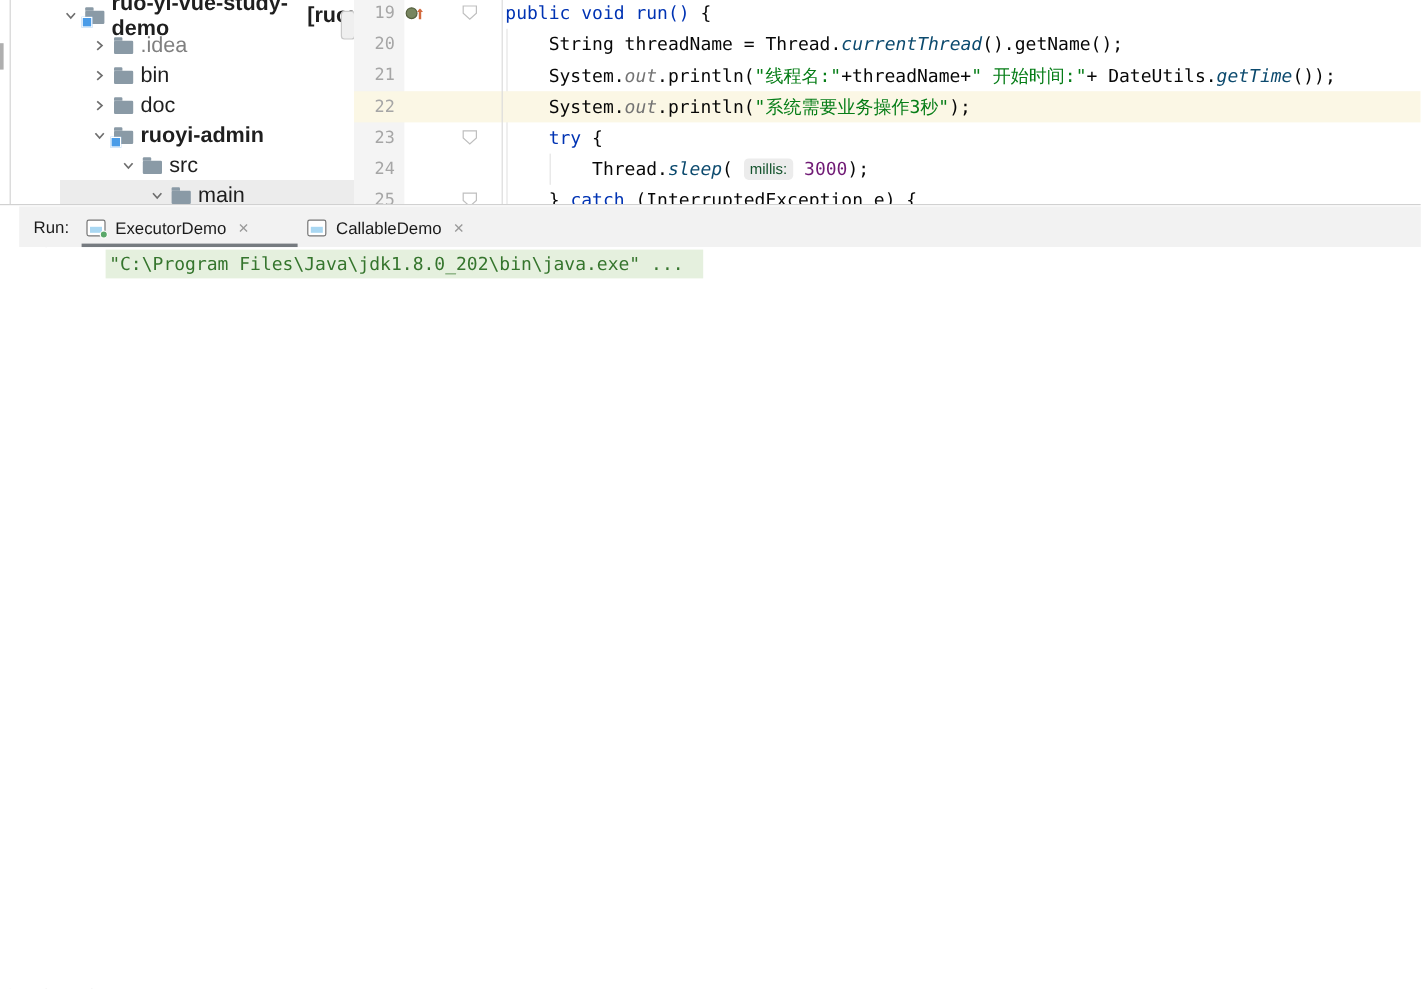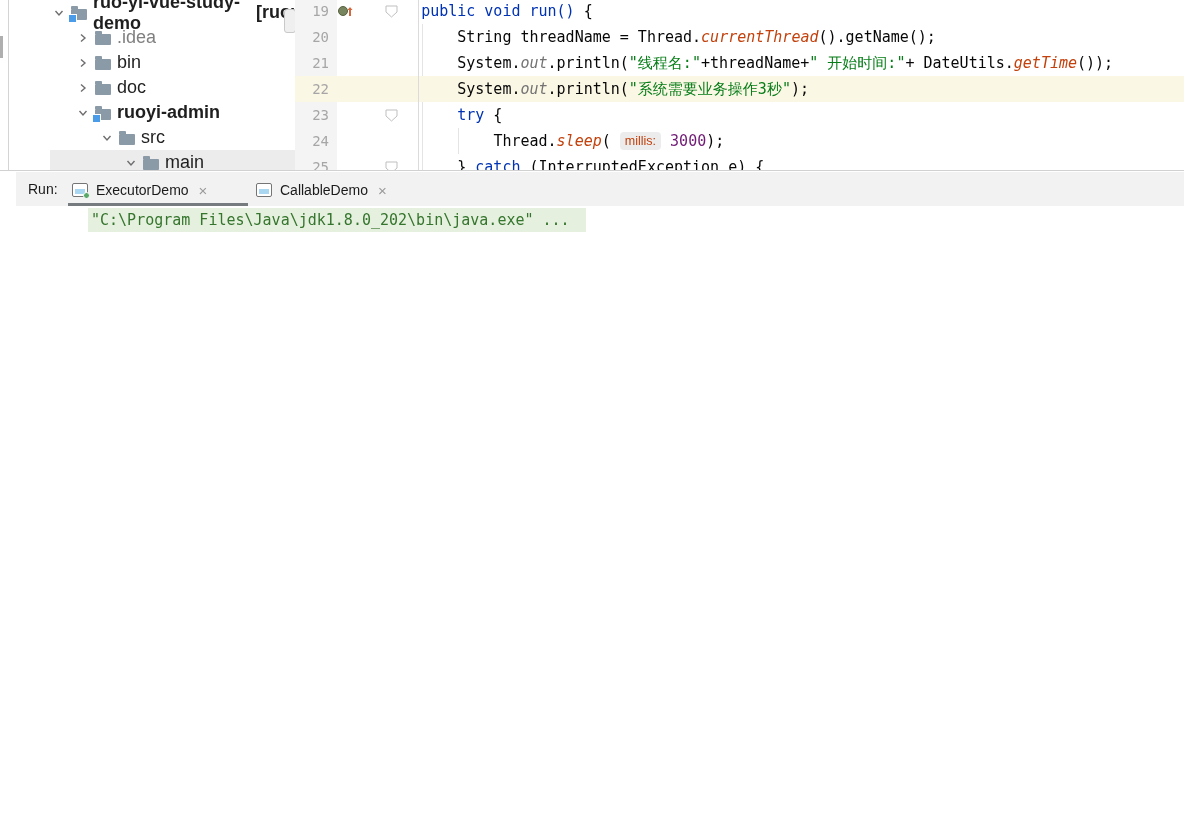--- a/index.html
+++ b/index.html
@@ -49,22 +49,22 @@
              font-family:"DejaVu Sans Mono", monospace; font-size:15px; color:#070707; }
   .gutter-border { position:absolute; left:123px; top:0; width:1px; height:170px; background:#DBDBDB; }
   .indent-guide { position:absolute; width:1px; background:#E4E4E4; }
   .g1 { left:127px; top:24px; height:146px; }
   .g2 { left:163px; top:128px; height:26px; }
   .tk-kw { color:#0033B3; }
   .tk-pl { color:#070707; }
   .tk-str { color:#067D17; }
   .tk-num { color:#701a75; }
   .tk-sf { color:#737373; font-style:italic; }
-  .tk-sm { color:#c2410c; font-style:italic; }
-  .tk-hint { display:inline-block; background:#ECECEC; color:#c2410c; border-radius:4px;
+  .tk-sm { color:#0c4a6e; font-style:italic; }
+  .tk-hint { display:inline-block; background:#ECECEC; color:#14532d; border-radius:4px;
              padding:0 5px; font-size:12.5px; line-height:18px; vertical-align:1px;
              font-family:"Liberation Sans", sans-serif; }
 
   
   #run-panel { position:absolute; left:0; top:170px; width:1184px; height:654px;
                background:#fff; border-top:1px solid #D1D1D1; }
   .run-header { position:absolute; left:0; top:1px; width:1184px; height:34px; background:#F2F2F2;margin-left:16px; }
   .run-label { position:absolute; left:12px; top:0; height:34px; line-height:34px;
                font-size:14px; color:#1A1A1A; }
   .run-tab { position:absolute; top:5px; height:26px; display:flex; align-items:center; cursor:pointer; }

